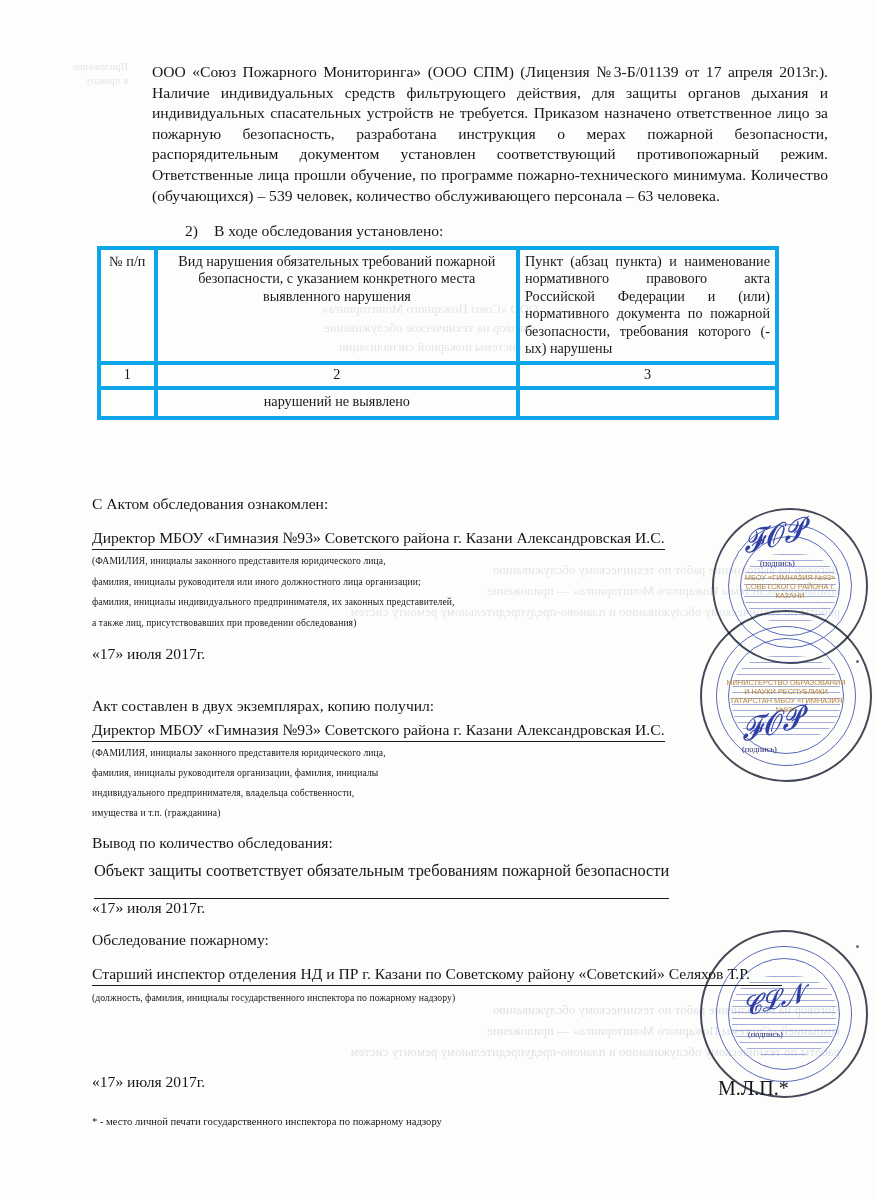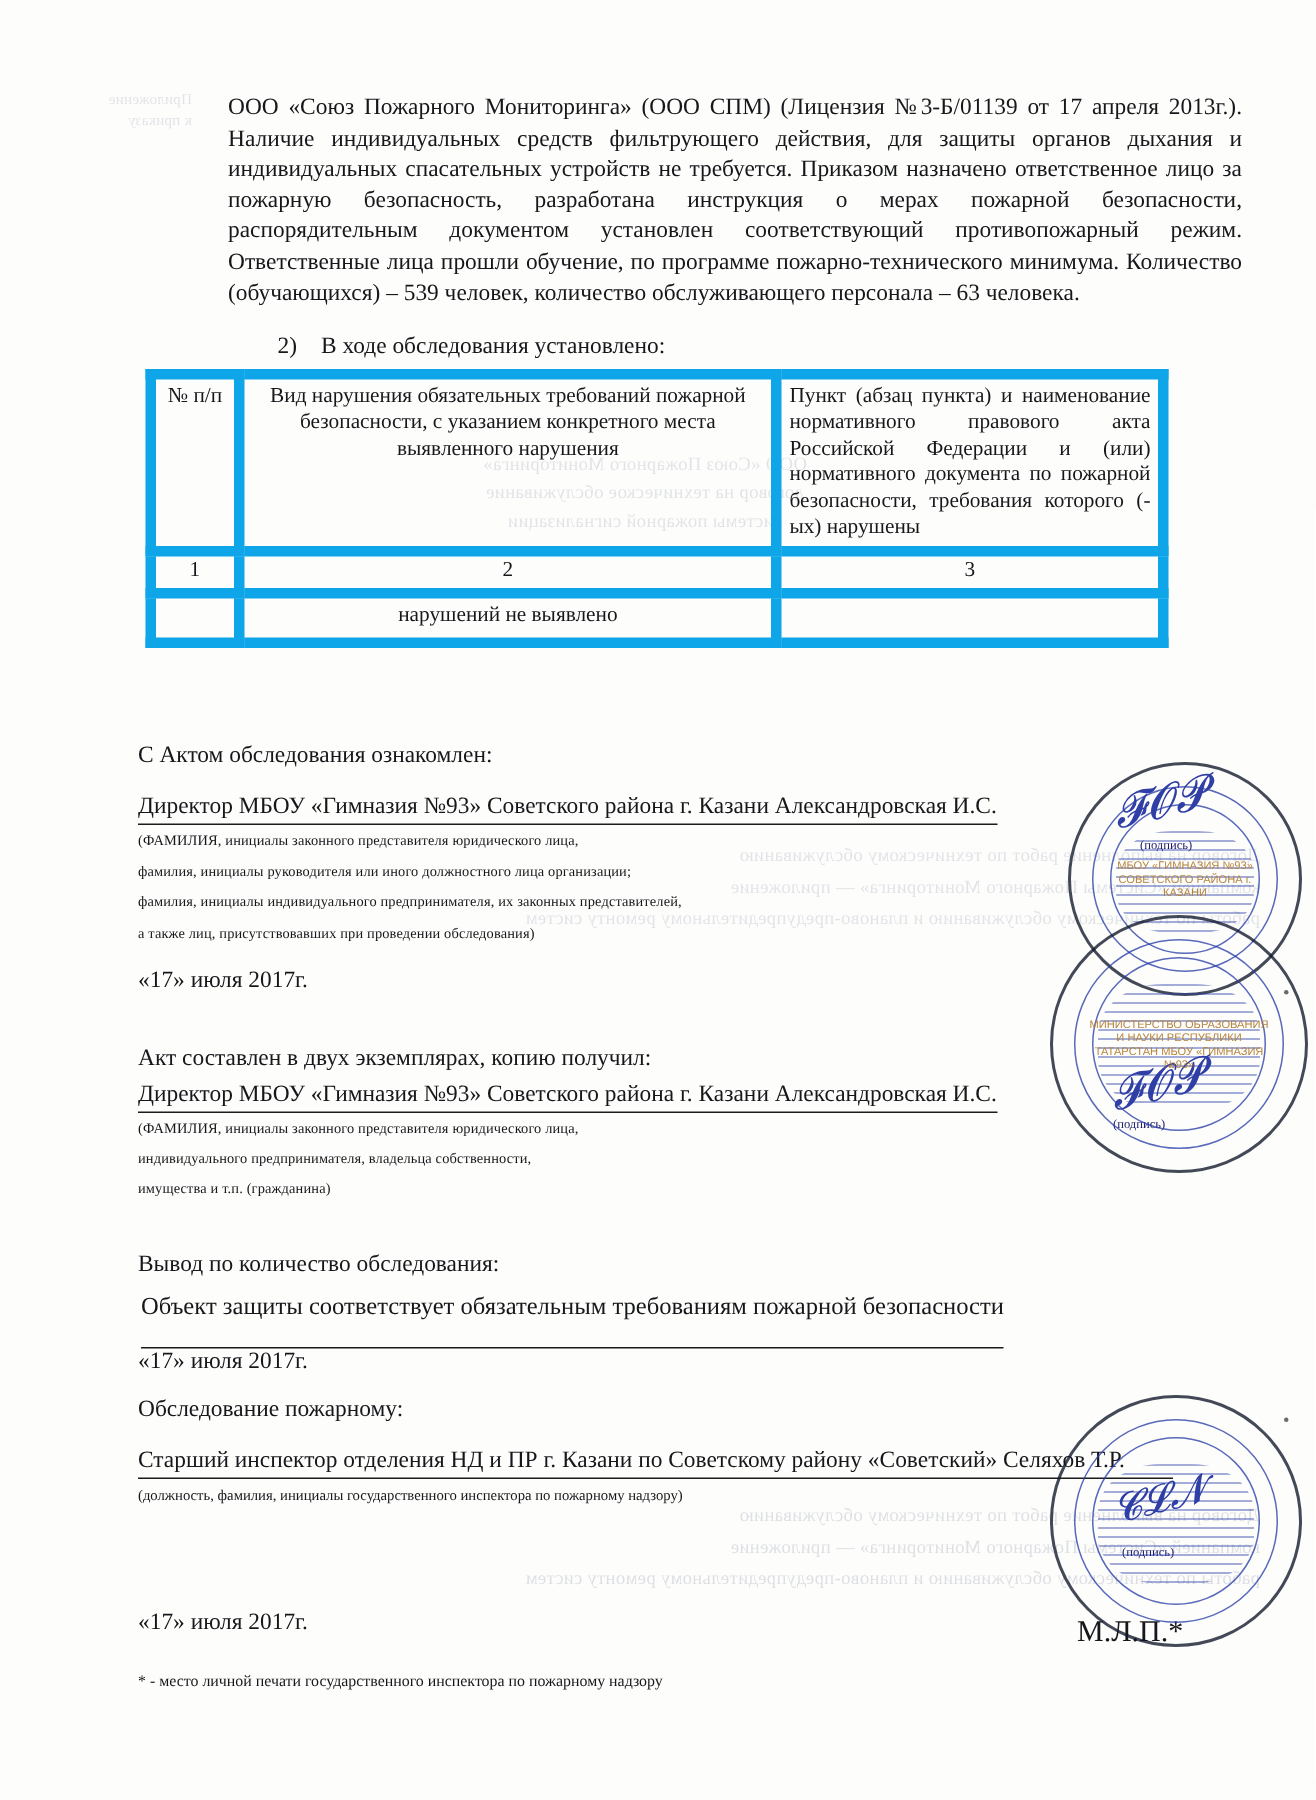--- a/index.html
+++ b/index.html
@@ -64,21 +64,21 @@
   }
   table.viol {
     position: absolute;
     left: 97px;
     top: 246px;
     width: 682px;
     border-collapse: collapse;
     font-size: 14.2px;
   }
   table.viol td {
-    border: 7px solid #0ea5e9;
+    border: 4px solid #0ea5e9;
     vertical-align: top;
     padding: 3px 5px 4px 5px;
     line-height: 17.4px;
   }
   table.viol td.c1 { width: 44px; text-align: center; }
   table.viol td.c2 { width: 360px; text-align: center; }
   table.viol td.c3 { width: 252px; text-align: justify; }
   table.viol tr.nums td { text-align: center; padding: 1px 4px 2px; }
   table.viol tr.data td { height: 19px; }
   table.viol tr.data td.c2 { text-align: center; }
@@ -255,20 +255,21 @@
     <span class="small-note">а также лиц, присутствовавших при проведении обследования)</span>
   </div>
 
   <div class="sec date1">«17» июля 2017г.</div>
 
   <div class="sec copies">Акт составлен в двух экземплярах, копию получил:</div>
 
   <div class="sec sign2">
     <span class="underline-name">Директор МБОУ «Гимназия №93» Советского района г. Казани Александровская И.С.</span>
     <span class="small-note tight">(ФАМИЛИЯ, инициалы законного представителя юридического лица,</span>
+    <span class="small-note tight">фамилия, инициалы руководителя организации, фамилия, инициалы</span>
     <span class="small-note tight">индивидуального предпринимателя, владельца собственности,</span>
     <span class="small-note tight"> имущества и т.п. (гражданина)</span>
   </div>
 
   <div class="sec concl-lbl">Вывод по количество обследования:</div>
   <div class="sec concl">
     <span class="concl-text">Объект защиты соответствует обязательным требованиям пожарной безопасности</span>
   </div>
   <div class="sec date2">«17» июля 2017г.</div>
 

